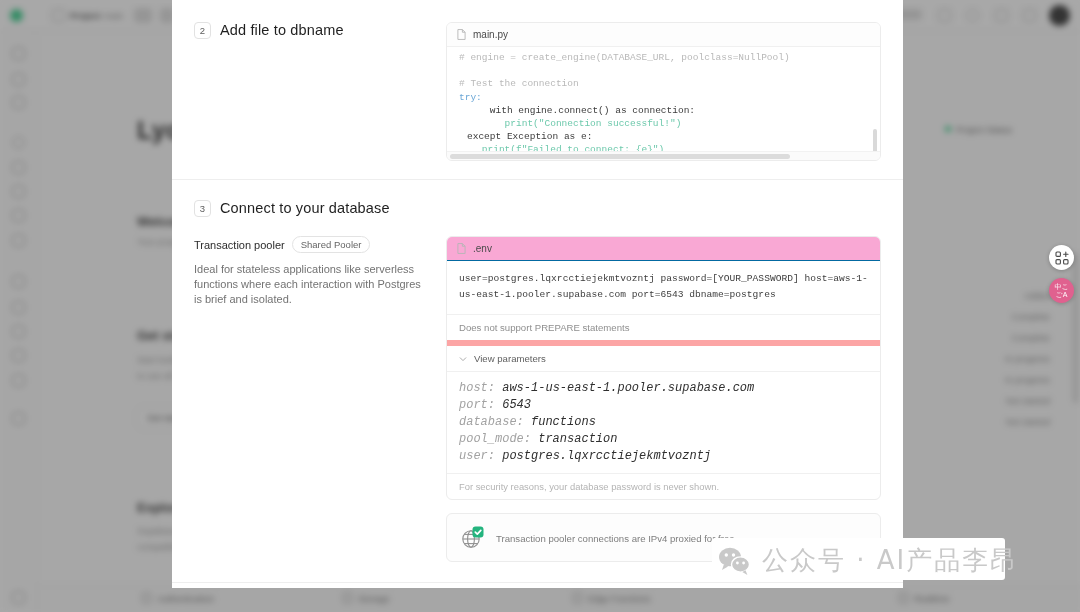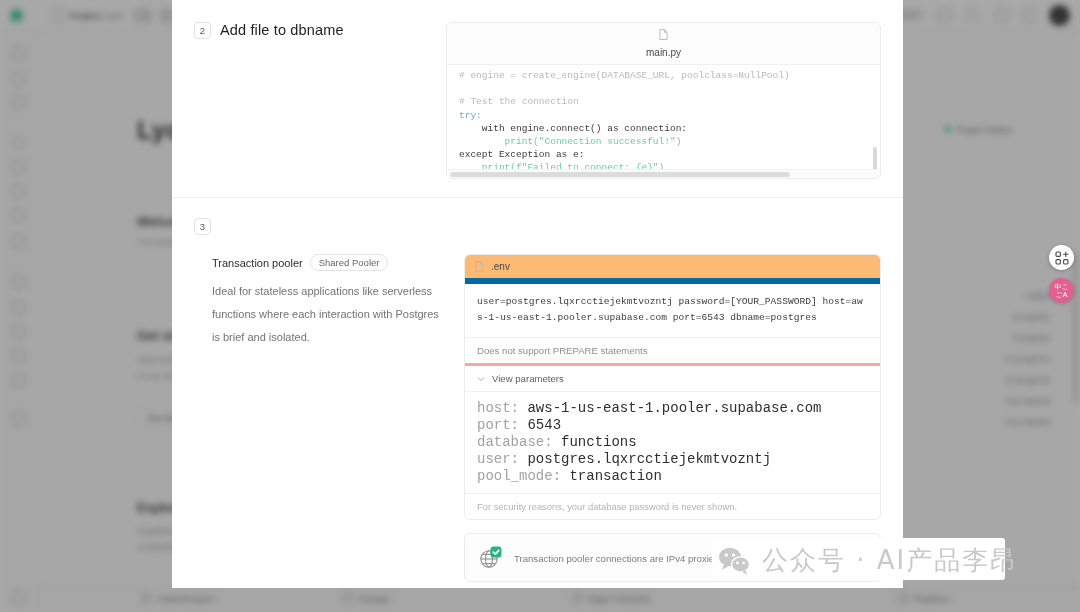--- a/index.html
+++ b/index.html
@@ -125,97 +125,97 @@
   
   #step2 { padding: 22px 22px 18px 22px; display: flex; }
   #step2-left { width: 234px; flex: none; }
   #step2-right { flex: 1; margin-left: 18px; }
 
   .codecard {
     border: 1px solid #ececec; border-radius: 6px; background: #fff;
     overflow: hidden;
   }
   .codecard-head {
-    display: flex; align-items: center; gap: 7px;
-    padding: 6px 10px; border-bottom: 1px solid #f0f0f0; background: #fdfdfd; flex-direction: column;
+    display: flex; align-items: flex-end; gap: 7px;
+    padding: 6px 10px; border-bottom: 1px solid #f0f0f0; background: #fdfdfd;
   }
   .file-icon { width: 9px; height: 11px; flex: none; }
   .codecard-head .fname {
     font-size: 10px; color: #4a4a4a;
     font-family: "Liberation Sans", sans-serif;
   }
   .codebody {
     position: relative;
     font-family: "Liberation Mono", monospace;
     font-size: 9.5px; line-height: 13.2px;
     padding: 4px 12px 0 12px;
     height: 104px; overflow: hidden; white-space: pre;
     color: #3b3b3b;
   }
   .cm  { color: #b9b9b9; }          
   .kw  { color: #6aa6d6; }          
   .str { color: #6ec9ac; }
-  .pl  { color: #3b3b3b; }
+  .pl  { color: #3b3b3b; margin-left: 8px; }
   .vscroll {
     position: absolute; right: 3px; top: 82px; width: 4px; height: 26px;
     background: #d9d9d9; border-radius: 2px;
   }
   .hscroll-track {
     height: 9px; background: #fbfbfb; border-top: 1px solid #f2f2f2;
     position: relative;
   }
   .hscroll-thumb {
     position: absolute; left: 3px; top: 2px; width: 340px; height: 5px;
     background: #dcdcdc; border-radius: 3px;
   }
 
   
   #step3 { padding: 20px 22px 20px 22px; }
-  #step3-cols { display: flex; margin-top: 19px; margin-left: 18px; }
+  #step3-cols { display: flex; margin-top: 19px; }
   #step3-left { width: 234px; flex: none; }
   #step3-right { flex: 1; margin-left: 18px; }
 
   .pooler-line { display: flex; align-items: center; gap: 7px; }
   .pooler-name { font-size: 11px; color: #2c2c2c; }
   .pooler-badge {
     font-size: 9.5px; color: #656565; border: 1px solid #e3e3e3;
     border-radius: 10px; padding: 2px 8px; background: #fff; white-space: nowrap;
   }
   .pooler-desc {
-    margin-top: 9px; font-size: 11px; line-height: 23px; color: #737373;
+    margin-top: 9px; font-size: 11px; line-height: 15px; color: #737373;
   }
 
   .connbox {
     border: 1px solid #ececec; border-radius: 6px; background: #fff; overflow: hidden;
   }
   .conn-head {
     display: flex; gap: 7px;
-    padding: 6px 10px; border-bottom: 6px solid #0369a1; background: #fdba74;
+    padding: 6px 10px; border-bottom: 1px solid #0369a1; background: #f9a8d4;
   }
   .conn-head .fname { font-size: 10px; color: #4a4a4a; }
   .conn-string {
     font-family: "Liberation Mono", monospace;
     font-size: 9.6px; line-height: 16px; color: #3d3d3d;
     padding: 10px 12px 11px 12px; word-break: break-all;
     border-bottom: 1px solid #f0f0f0;
   }
   .conn-note {
     font-size: 9.6px; color: #8f8f8f; padding: 7px 12px;
-    border-bottom: 3px solid #fca5a5;
+    border-bottom: 6px solid #fca5a5;
   }
   .conn-toggle {
     display: flex; align-items: center; gap: 7px;
     font-size: 9.6px; color: #5f5f5f; padding: 7px 12px;
     border-bottom: 1px solid #f0f0f0; cursor: pointer;
   }
   .chev { width: 8px; height: 8px; flex: none; }
   .params { padding: 8px 12px 8px 12px; border-bottom: 1px solid #f0f0f0; }
   .param-row {
     font-family: "Liberation Mono", monospace;
-    font-size: 14px; line-height: 17px; color: #2f2f2f;
+    font-size: 12px; line-height: 17px; color: #2f2f2f; font-style: italic;
   }
   .param-row .k { color: #a2a2a2; }
   .conn-foot {
     font-size: 9.4px; color: #b4b4b4; padding: 7px 12px;
   }
 
   .ipv4 {
     margin-top: 13px; border: 1px solid #ececec; border-radius: 6px;
     background: #fdfdfd; padding: 11px 13px; display: flex; gap: 11px;
     align-items: center;
@@ -374,20 +374,21 @@
         </div>
       </div>
     </div>
   </div>
 
   <div class="divider"></div>
 
   <div class="m-section" id="step3">
     <div class="step-row">
       <div class="step-badge">3</div>
+      <div class="step-title">Connect to your database</div>
     </div>
 
     <div id="step3-cols">
       <div id="step3-left">
         <div class="pooler-line">
           <span class="pooler-name">Transaction pooler</span>
           <span class="pooler-badge">Shared Pooler</span>
         </div>
         <div class="pooler-desc">Ideal for stateless applications like serverless functions where each interaction with Postgres is brief and isolated.</div>
       </div>
@@ -420,26 +421,26 @@
             </div>
             <div class="param-row">
               <span class="k">port</span><span class="k">:</span>
               <span>6543</span>
             </div>
             <div class="param-row">
               <span class="k">database</span><span class="k">:</span>
               <span>functions</span>
             </div>
             <div class="param-row">
+              <span class="k">pool_mode</span><span class="k">:</span>
+              <span>transaction</span>
+            </div>
+            <div class="param-row">
               <span class="k">user</span><span class="k">:</span>
               <span>postgres.lqxrcctiejekmtvozntj</span>
-            </div>
-            <div class="param-row">
-              <span class="k">pool_mode</span><span class="k">:</span>
-              <span>transaction</span>
             </div>
           </div>
 
           <div class="conn-foot">For security reasons, your database password is never shown.</div>
         </div>
 
         <div class="ipv4">
           <div class="ipv4-icon">
             <svg viewBox="0 0 25 25" width="25" height="25">
               <circle cx="11" cy="14" r="8.2" fill="none" stroke="#8f8f8f" stroke-width="1.1"></circle>

